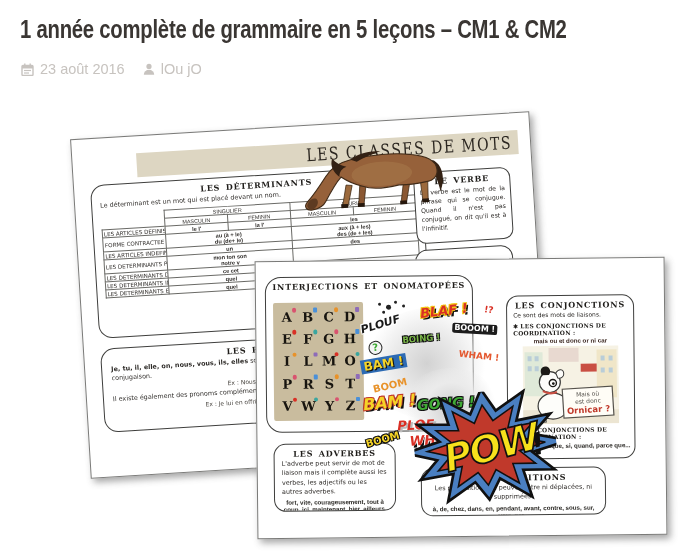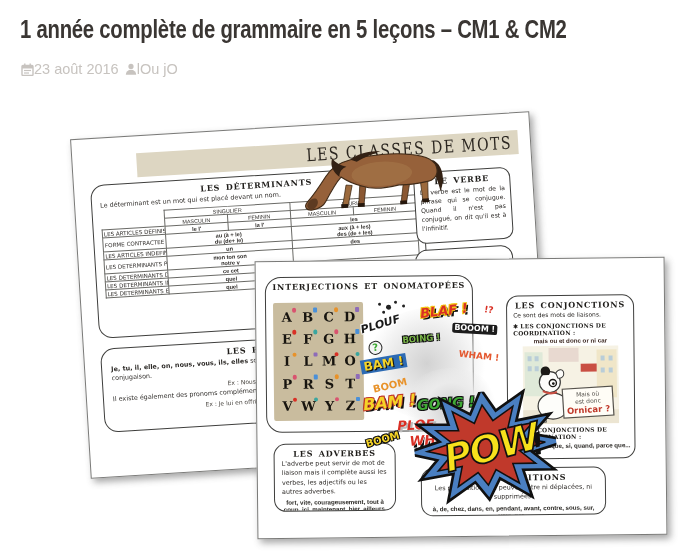--- a/index.html
+++ b/index.html
@@ -2,21 +2,21 @@
 <html><head>
 <meta charset="utf-8">
 <style>
   html,body{margin:0;padding:0;background:#fff;width:678px;height:556px;overflow:hidden;
     font-family:"Liberation Sans",sans-serif;}
   body{position:relative;}
 
   
   .post-title{margin:14px 0 0 20px;font-size:26px;font-weight:700;color:#3a3633;
     letter-spacing:-0.3px;transform:scaleX(0.78);transform-origin:left top;white-space:nowrap;}
-  .post-meta{margin:16px 0 0 21px;color:#c7c3bf;font-size:14.5px;display:flex;align-items:center;}
+  .post-meta{margin:16px 0 0 21px;color:#c7c3bf;font-size:14.5px;display:flex;align-items:center;gap:6px;}
   .post-meta svg{display:block;}
   .meta-sep{width:6px;}
 
   
   .sheet{position:absolute;background:#fff;border:1px solid #7a7a78;box-sizing:border-box;
     box-shadow:3px 4px 7px rgba(60,60,60,.45);}
   .sheet-back{left:80px;top:125px;width:460px;height:340px;transform:rotate(-3.5deg);z-index:1;}
   .sheet-front{left:256px;top:259px;width:410px;height:278px;transform:rotate(-0.6deg);z-index:2;}
 
   .wbox{position:absolute;border:1.4px solid #3f3f3d;border-radius:14px;box-sizing:border-box;

